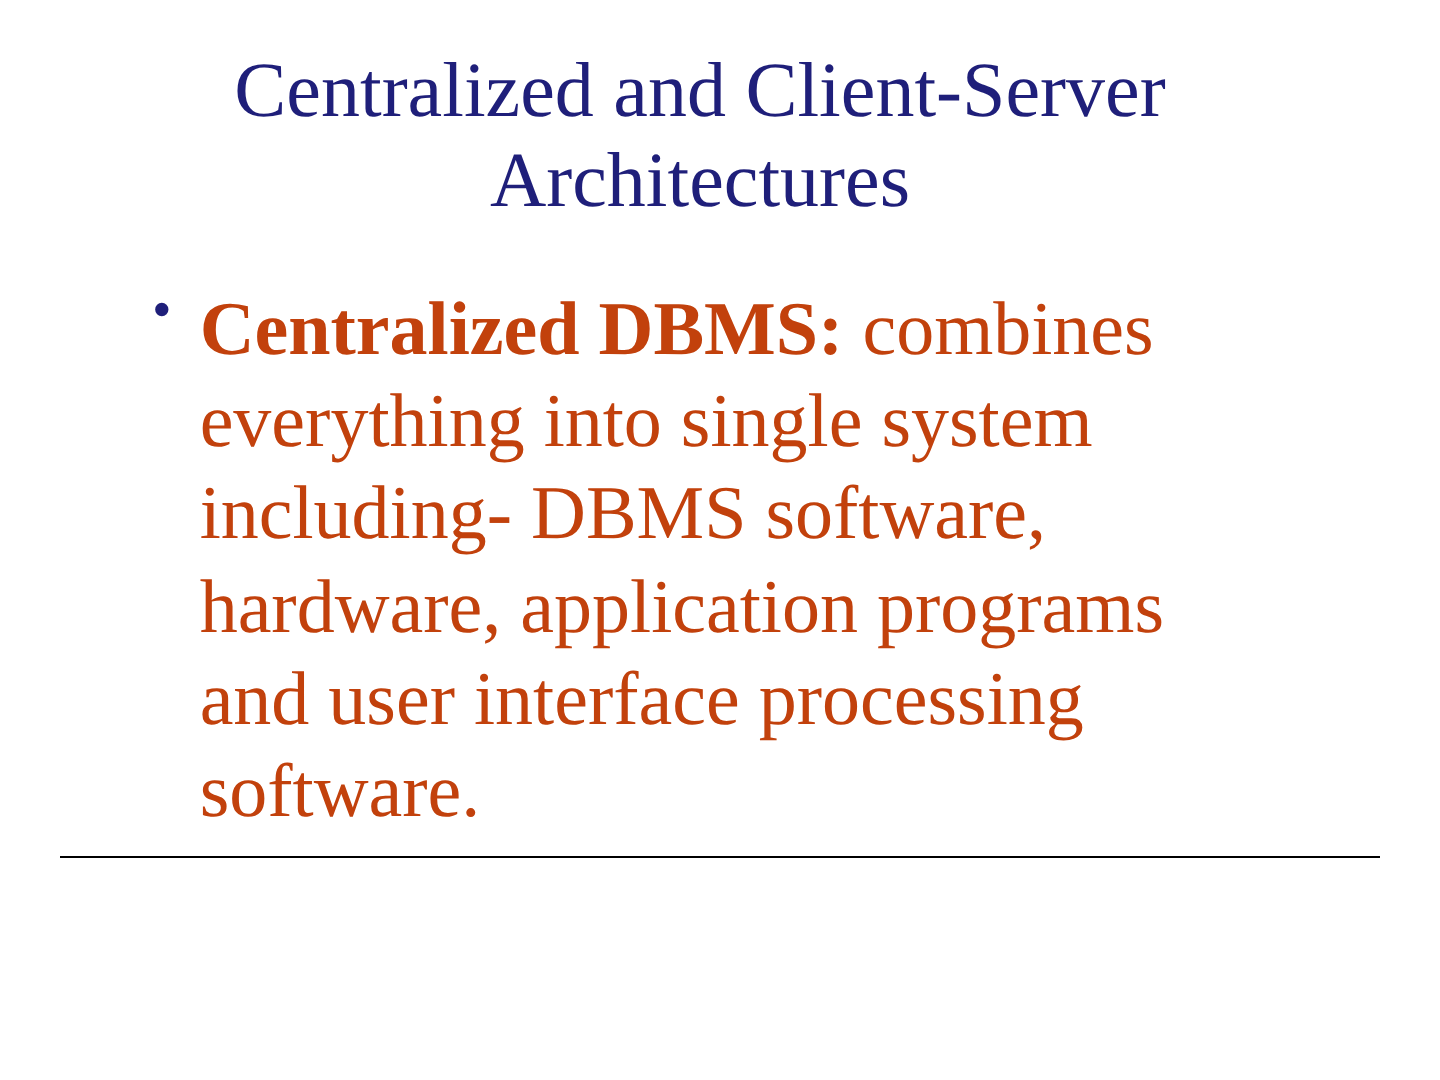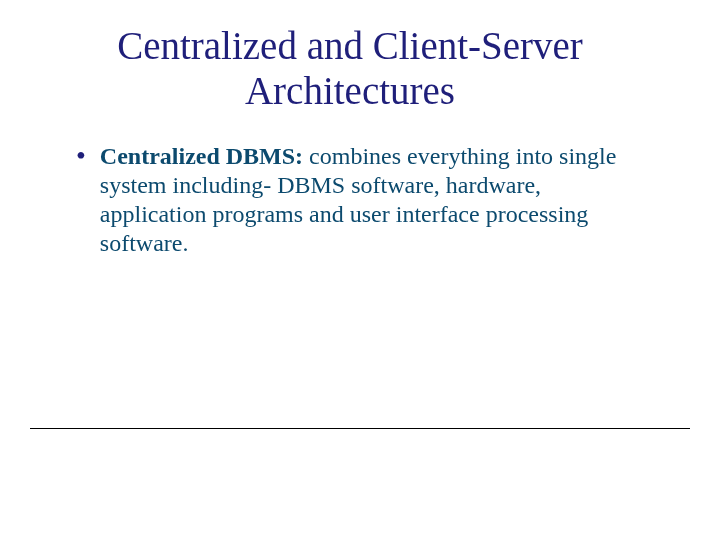--- a/index.html
+++ b/index.html
@@ -28,22 +28,22 @@
   .bullet {
     color: #1f1f7a;
     font-size: 28px;
     line-height: 1.15;
     margin-right: 14px;
     flex: 0 0 auto;
     position: relative;
     top: -2px;
   }
   .bullet-text {
-    color: #0c4a6e;
-    font-size: 24px;
+    color: #c2410c;
+    font-size: 38px;
     line-height: 1.22;
   }
   .bullet-text .bold {
     font-weight: bold;
   }
   .rule {
     position: absolute;
     left: 30px;
     right: 30px;
     bottom: 47px;

